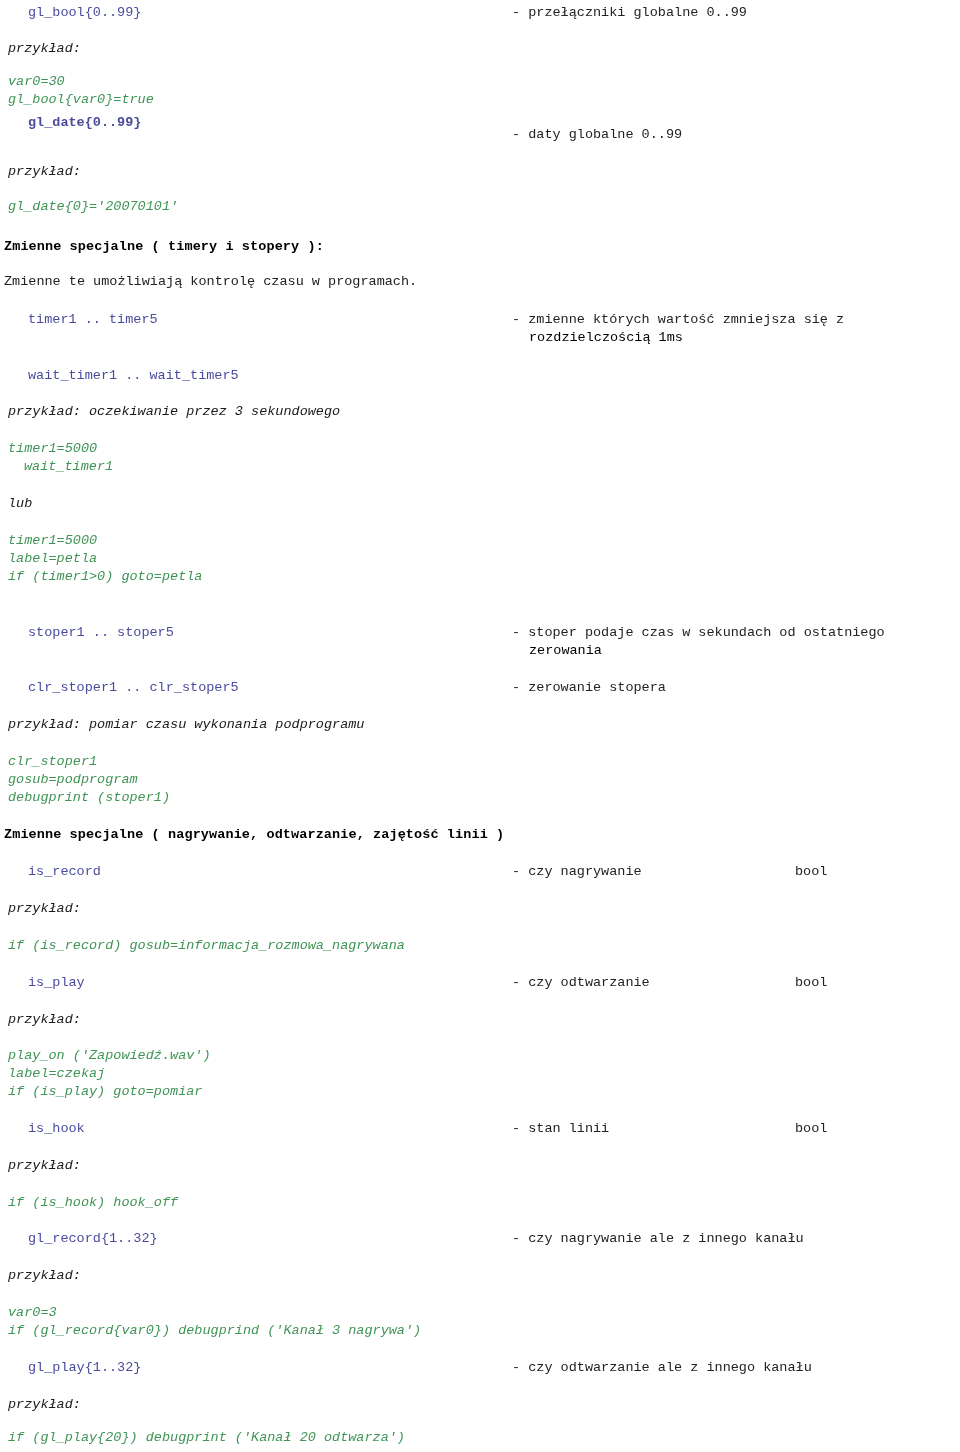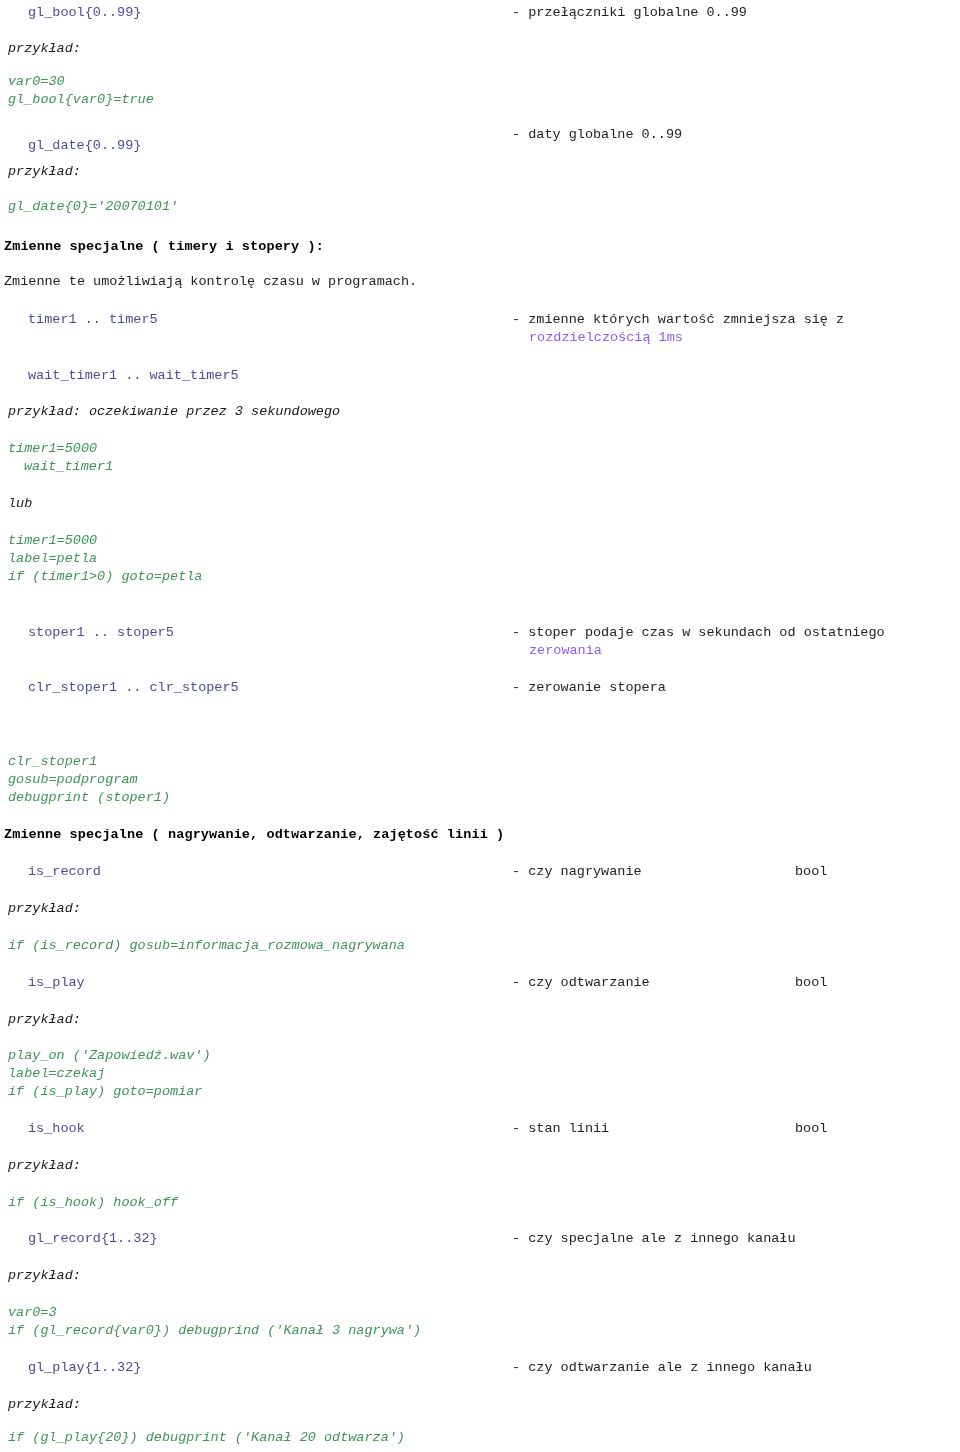--- a/index.html
+++ b/index.html
@@ -36,21 +36,21 @@
     color: #4b4b9e;
     font-size: 13.5px;
   }
   
   .desc {
     color: #222222;
     font-size: 13.5px;
   }
   
   .desc2 {
-    color: #8b5cf6;
+    color: #000000;
     font-size: 13.5px;
   }
   
   .type {
     color: #222222;
     font-size: 13.5px;
   }
   
   .head {
     color: #000000;
@@ -82,21 +82,21 @@
 <div class="page">
 
   <div class="ln ident" style="left:28px; top:4px;">gl_bool{0..99}</div>
   <div class="ln desc" style="left:512px; top:4px;">- przełączniki globalne 0..99</div>
 
   <div class="ln label-it" style="left:8px; top:40px;">przykład:</div>
 
   <div class="ln code" style="left:8px; top:73px;">var0=30</div>
   <div class="ln code" style="left:8px; top:91px;">gl_bool{var0}=true</div>
 
-  <div class="ln ident" style="left:28px; top:137px;">gl_date{0..99}</div>
+  <div class="ln ident" style="left:28px; top:114px;font-weight:bold;">gl_date{0..99}</div>
   <div class="ln desc" style="left:512px; top:126px;">- daty globalne 0..99</div>
 
   <div class="ln label-it" style="left:8px; top:163px;">przykład:</div>
 
   <div class="ln code" style="left:8px; top:198px;">gl_date{0}='20070101'</div>
 
   <div class="ln para" style="left:4px; top:273px;">Zmienne te umożliwiają kontrolę czasu w programach.</div>
 
   <div class="ln head" style="left:4px; top:238px;">Zmienne specjalne ( timery i stopery ):</div>
 
@@ -117,20 +117,21 @@
   <div class="ln code" style="left:8px; top:550px;">label=petla</div>
   <div class="ln code" style="left:8px; top:568px;">if (timer1&gt;0) goto=petla</div>
 
   <div class="ln ident" style="left:28px; top:624px;">stoper1 .. stoper5</div>
   <div class="ln desc" style="left:512px; top:624px;">- stoper podaje czas w sekundach od ostatniego</div>
   <div class="ln desc2" style="left:529px; top:642px;">zerowania</div>
 
   <div class="ln ident" style="left:28px; top:679px;">clr_stoper1 .. clr_stoper5</div>
   <div class="ln desc" style="left:512px; top:679px;">- zerowanie stopera</div>
 
+  <div class="ln label-it" style="left:8px; top:716px;">przykład: pomiar czasu wykonania podprogramu</div>
 
   <div class="ln code" style="left:8px; top:753px;">clr_stoper1</div>
   <div class="ln code" style="left:8px; top:771px;">gosub=podprogram</div>
   <div class="ln code" style="left:8px; top:789px;">debugprint (stoper1)</div>
 
   <div class="ln head" style="left:4px; top:826px;">Zmienne specjalne ( nagrywanie, odtwarzanie, zajętość linii )</div>
 
   <div class="ln ident" style="left:28px; top:863px;">is_record</div>
   <div class="ln desc" style="left:512px; top:863px;">- czy nagrywanie</div>
   <div class="ln type" style="left:795px; top:863px;">bool</div>
@@ -151,21 +152,21 @@
 
   <div class="ln ident" style="left:28px; top:1120px;">is_hook</div>
   <div class="ln desc" style="left:512px; top:1120px;">- stan linii</div>
   <div class="ln type" style="left:795px; top:1120px;">bool</div>
 
   <div class="ln label-it" style="left:8px; top:1157px;">przykład:</div>
 
   <div class="ln code" style="left:8px; top:1194px;">if (is_hook) hook_off</div>
 
   <div class="ln ident" style="left:28px; top:1230px;">gl_record{1..32}</div>
-  <div class="ln desc" style="left:512px; top:1230px;">- czy specjalne ale z innego kanału</div>
+  <div class="ln desc" style="left:512px; top:1230px;">- czy nagrywanie ale z innego kanału</div>
 
   <div class="ln label-it" style="left:8px; top:1267px;">przykład:</div>
 
   <div class="ln code" style="left:8px; top:1304px;">var0=3</div>
   <div class="ln code" style="left:8px; top:1322px;">if (gl_record{var0}) debugprind ('Kanał 3 nagrywa')</div>
 
   <div class="ln ident" style="left:28px; top:1359px;">gl_play{1..32}</div>
   <div class="ln desc" style="left:512px; top:1359px;">- czy odtwarzanie ale z innego kanału</div>
 
   <div class="ln label-it" style="left:8px; top:1396px;">przykład:</div>

